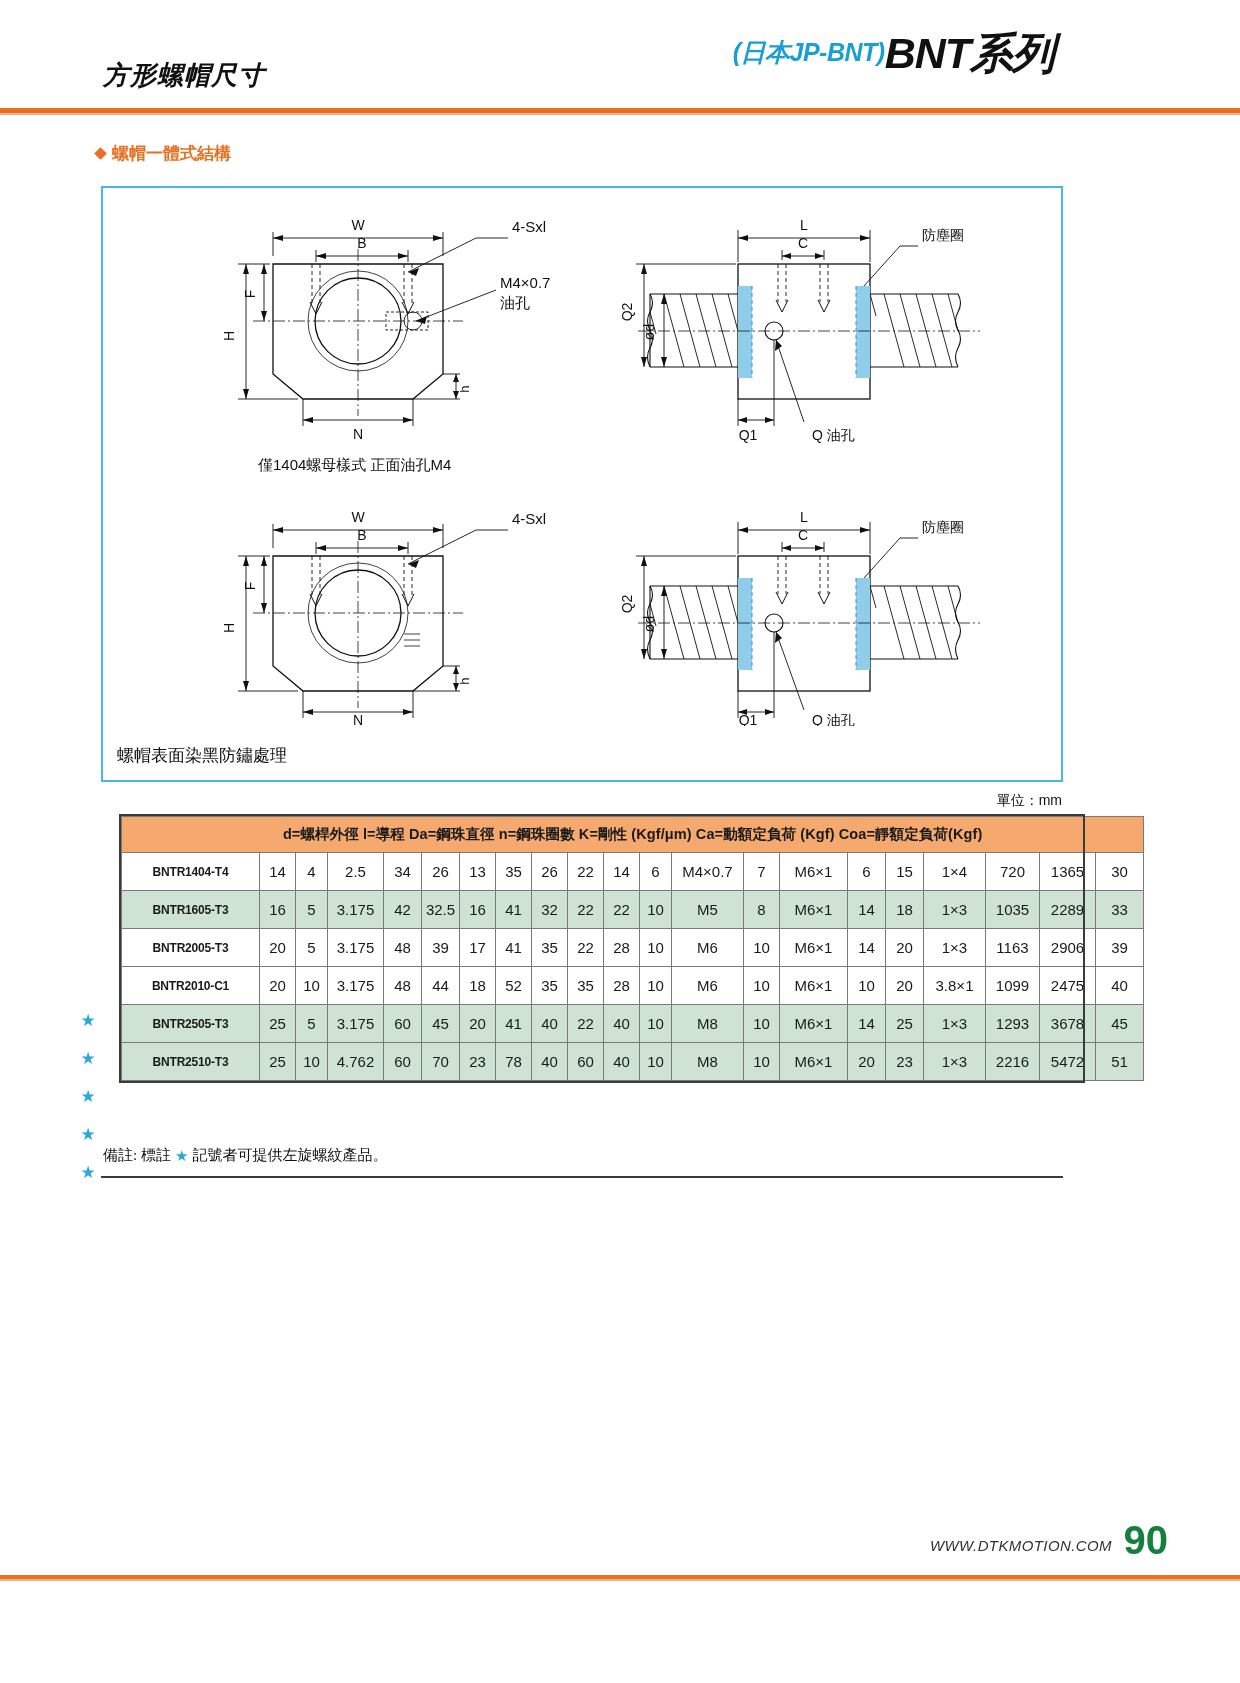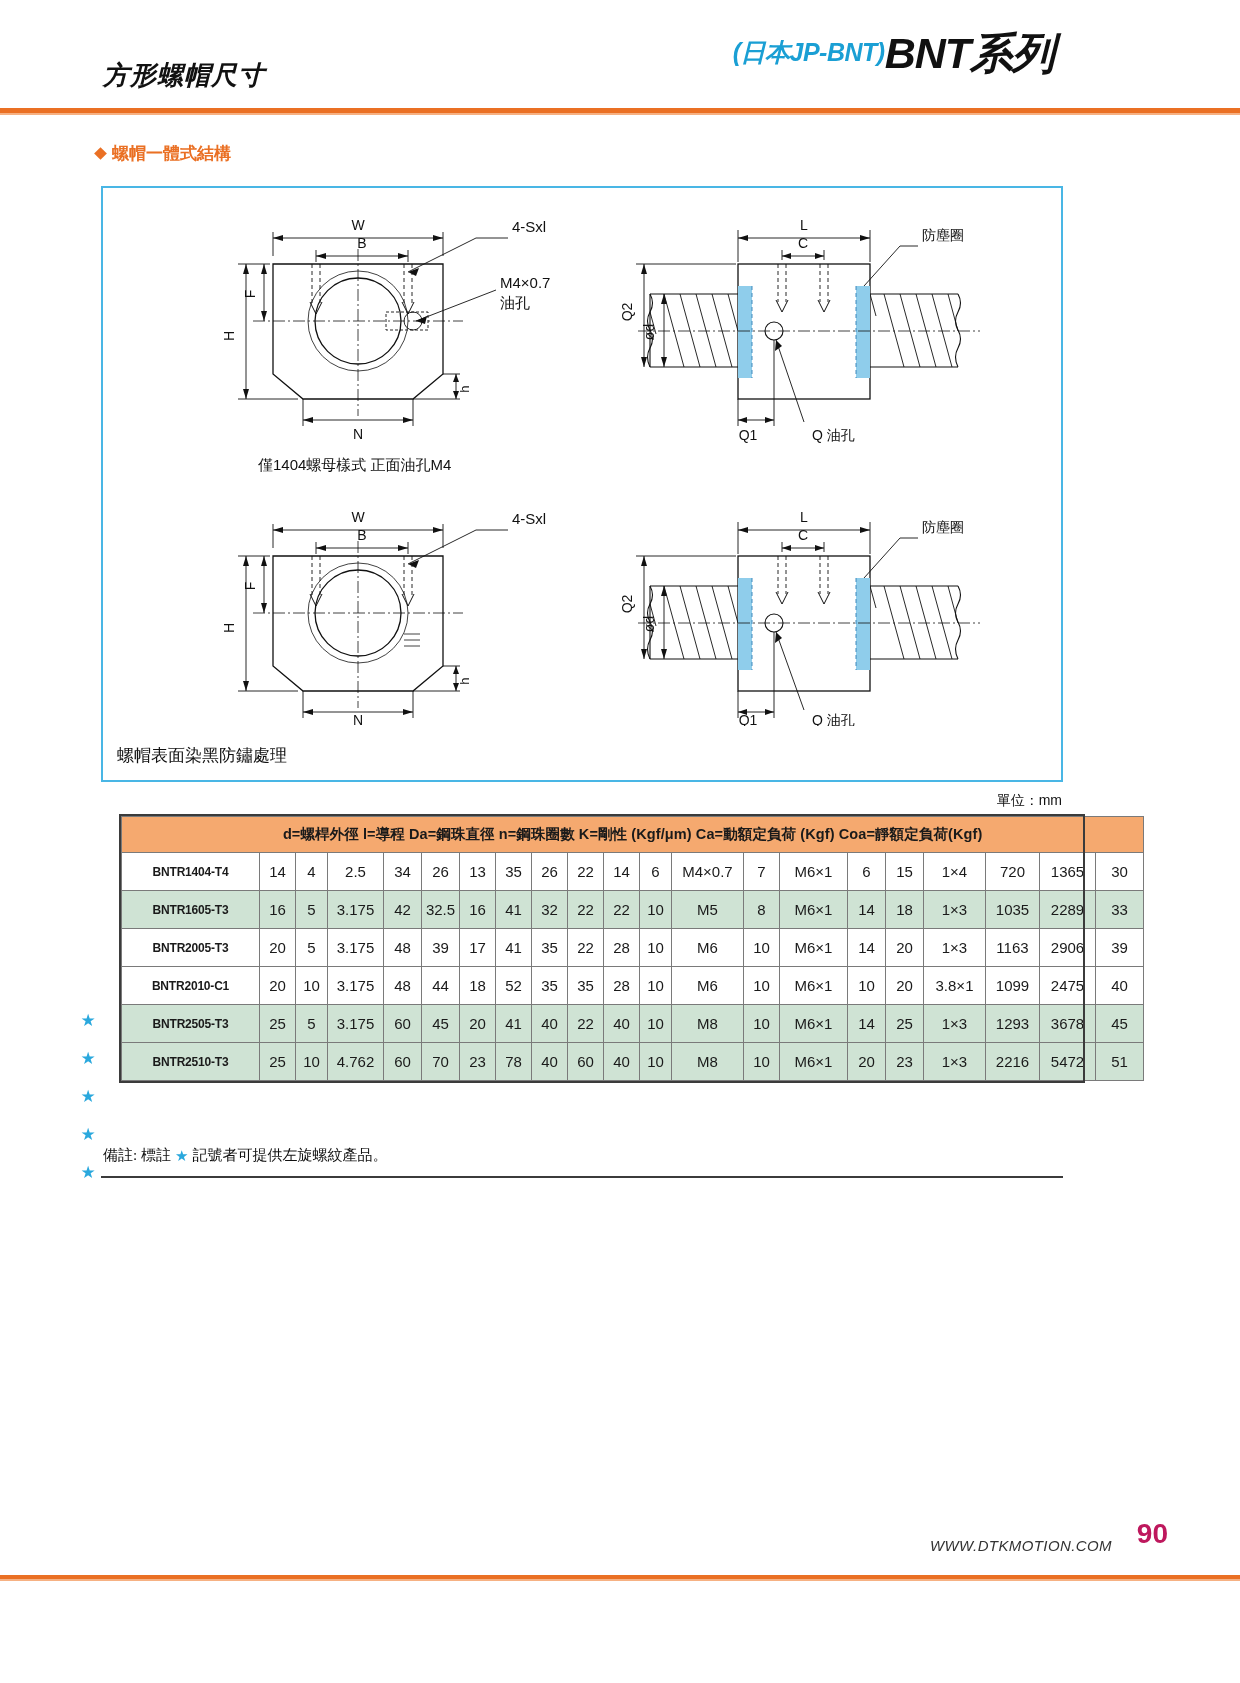--- a/index.html
+++ b/index.html
@@ -141,21 +141,21 @@
     position: absolute; left: 0; top: 1579px; width: 1240px; height: 2px;
     background: #f6b183;
   }
   .foot-url {
     position: absolute; right: 128px; top: 1537px;
     font-size: 15px; font-style: italic; color: #333;
     letter-spacing: 0.4px;
   }
   .foot-page {
     position: absolute; right: 72px; top: 1518px;
-    font-size: 28px; font-weight: bold; color: #be185d;
+    font-size: 40px; font-weight: bold; color: #15803d;
   }
 
   
   svg text { font-family: "Liberation Sans", "DejaVu Sans", sans-serif; fill:#111; }
 </style>
 </head>
 <body>
 
 <div class="page">
 

